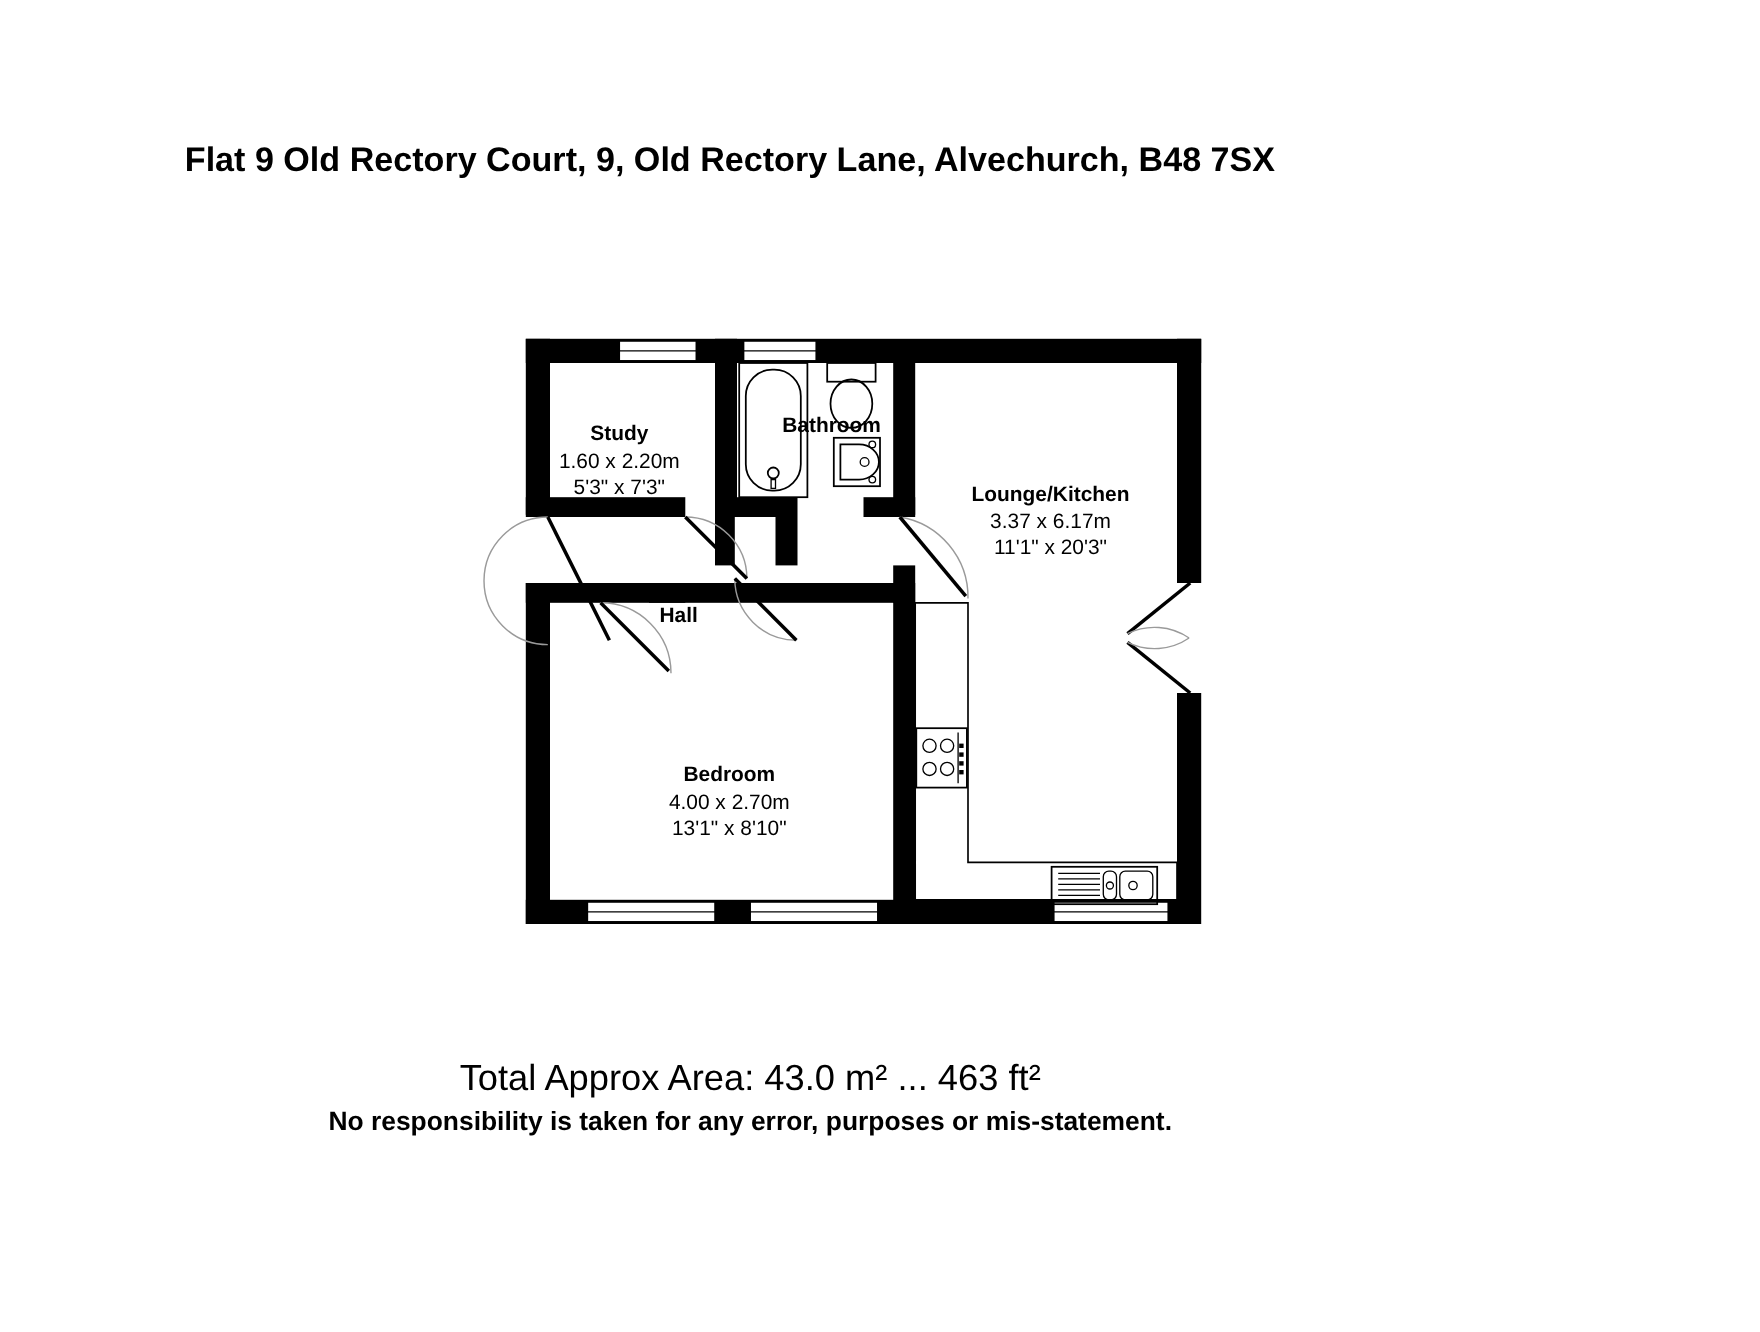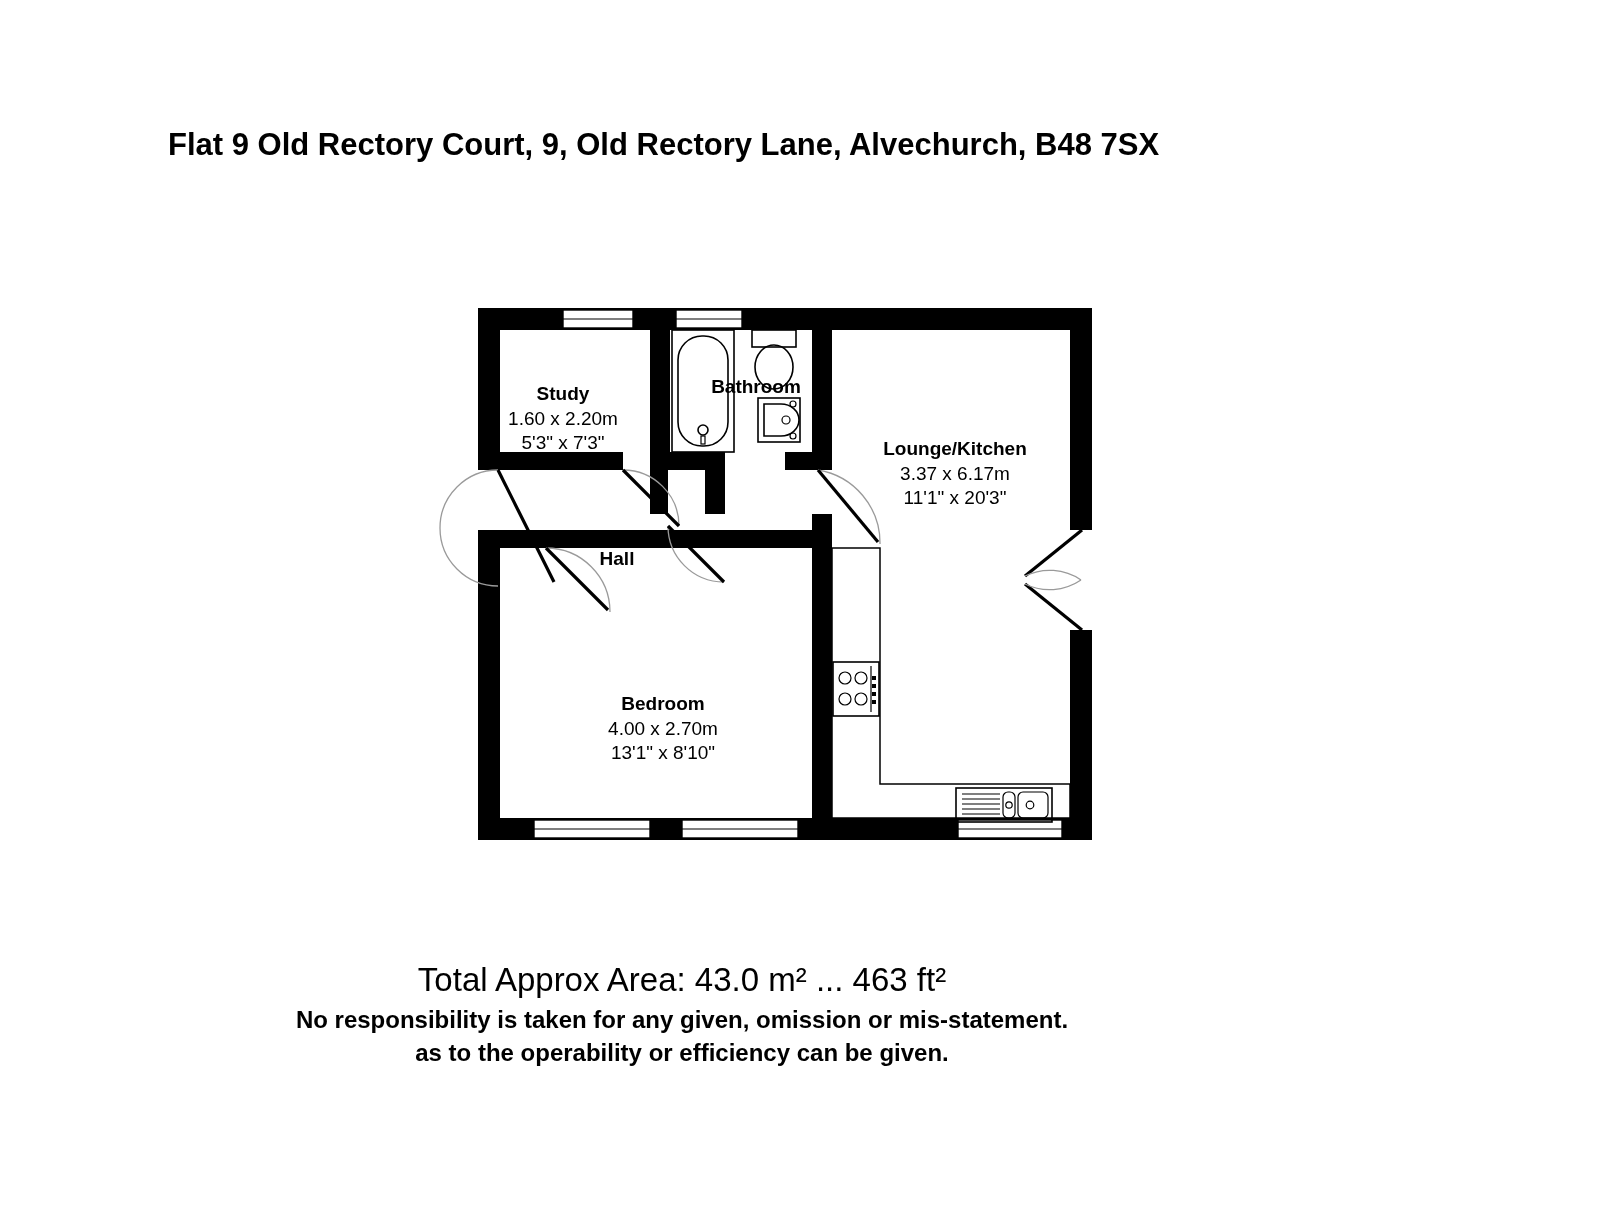--- a/index.html
+++ b/index.html
@@ -276,17 +276,16 @@
         <text class="room-dim" x="663" y="505" text-anchor="middle">4.00 x 2.70m</text>
         <text class="room-dim" x="663" y="529" text-anchor="middle">13'1" x 8'10"</text>
       </g>
 
     </g>
 
   </svg>
 
   <div id="footer">
     <div id="total-area">Total Approx Area: 43.0 m² ... 463 ft²</div>
-    <div class="disclaimer-line">No responsibility is taken for any given, omission or mis-statement.</div>
-    <div class="disclaimer-line">as to the operability or efficiency can be given.</div>
+    <div class="disclaimer-line">No responsibility is taken for any error, purposes or mis-statement.</div>
   </div>
 
 </div>
 
 </body></html>

